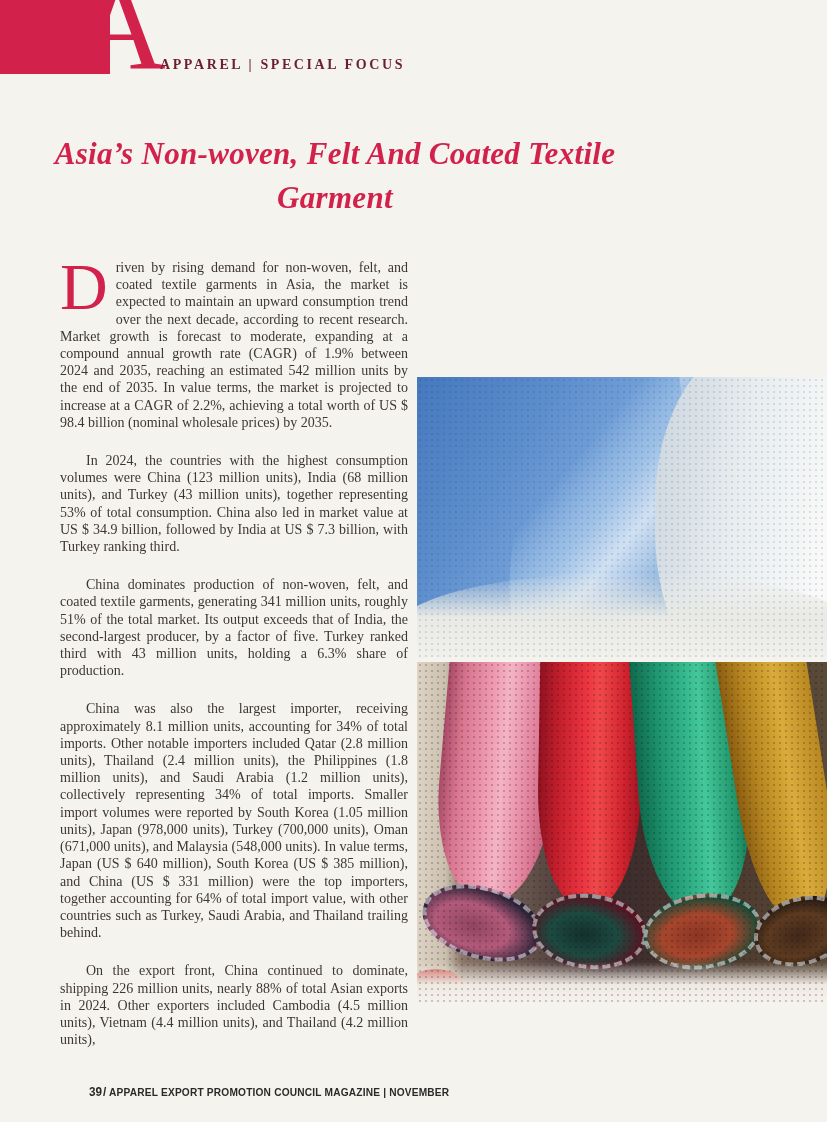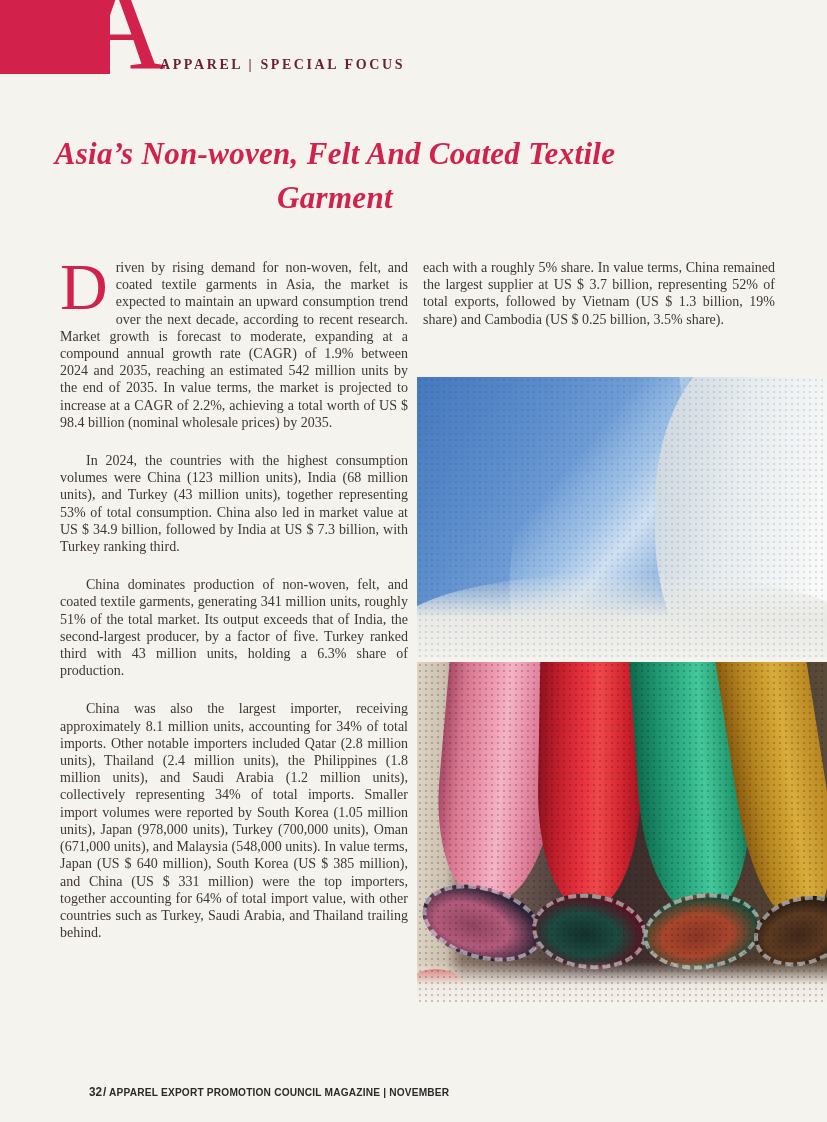--- a/index.html
+++ b/index.html
@@ -111,25 +111,23 @@
 
   <h1 class="title">
     <span>Asia’s Non-woven, Felt And Coated Textile Garment</span>
   </h1>
 
   <div class="col left">
     <p class="p"><span class="dropcap">D</span><span>riven by rising demand for non-woven, felt, and coated textile garments in Asia, the market is expected to maintain an upward consumption trend over the next decade, according to recent research. Market growth is forecast to moderate, expanding at a compound annual growth rate (CAGR) of 1.9% between 2024 and 2035, reaching an estimated 542 million units by the end of 2035. In value terms, the market is projected to increase at a CAGR of 2.2%, achieving a total worth of US $ 98.4 billion (nominal wholesale prices) by 2035.</span></p>
     <p class="p indent">In 2024, the countries with the highest consumption volumes were China (123 million units), India (68 million units), and Turkey (43 million units), together representing 53% of total consumption. China also led in market value at US $ 34.9 billion, followed by India at US $ 7.3 billion, with Turkey ranking third.</p>
     <p class="p indent">China dominates production of non-woven, felt, and coated textile garments, generating 341 million units, roughly 51% of the total market. Its output exceeds that of India, the second-largest producer, by a factor of five. Turkey ranked third with 43 million units, holding a 6.3% share of production.</p>
     <p class="p indent">China was also the largest importer, receiving approximately 8.1 million units, accounting for 34% of total imports. Other notable importers included Qatar (2.8 million units), Thailand (2.4 million units), the Philippines (1.8 million units), and Saudi Arabia (1.2 million units), collectively representing 34% of total imports. Smaller import volumes were reported by South Korea (1.05 million units), Japan (978,000 units), Turkey (700,000 units), Oman (671,000 units), and Malaysia (548,000 units). In value terms, Japan (US $ 640 million), South Korea (US $ 385 million), and China (US $ 331 million) were the top importers, together accounting for 64% of total import value, with other countries such as Turkey, Saudi Arabia, and Thailand trailing behind.</p>
+    <p class="p indent">On the export front, China continued to dominate, shipping 226 million units, nearly 88% of total Asian exports in 2024. Other exporters included Cambodia (4.5 million units), Vietnam (4.4 million units), and Thailand (4.2 million units),</p>
   </div>
 
-  <div class="col right">
-    <p class="p">each with a roughly 5% share. In value terms, China remained the largest supplier at US $ 3.7 billion, representing 52% of total exports, followed by Vietnam (US $ 1.3 billion, 19% share) and Cambodia (US $ 0.25 billion, 3.5% share).</p>
-  </div>
 
   <div class="photo img1">
     <div class="i1-blue"></div>
     <div class="i1-fold"></div>
     <div class="i1-white"></div>
     <div class="i1-floor"></div>
     <div class="i1-dots"></div>
   </div>
 
   <div class="photo img2">
@@ -140,16 +138,16 @@
     <div class="curl curl-pink"></div>
     <div class="curl curl-red"></div>
     <div class="curl curl-green"></div>
     <div class="curl curl-amber"></div>
     <div class="i2-blob"></div>
     <div class="i2-floor"></div>
     <div class="i2-dots"></div>
   </div>
 
   <footer class="footer">
-    <span class="pg">32</span><span class="sep">/</span><span class="mag">APPAREL EXPORT PROMOTION COUNCIL MAGAZINE | NOVEMBER</span>
+    <span class="pg">39</span><span class="sep">/</span><span class="mag">APPAREL EXPORT PROMOTION COUNCIL MAGAZINE | NOVEMBER</span>
   </footer>
 
 </div>
 
 </body></html>

